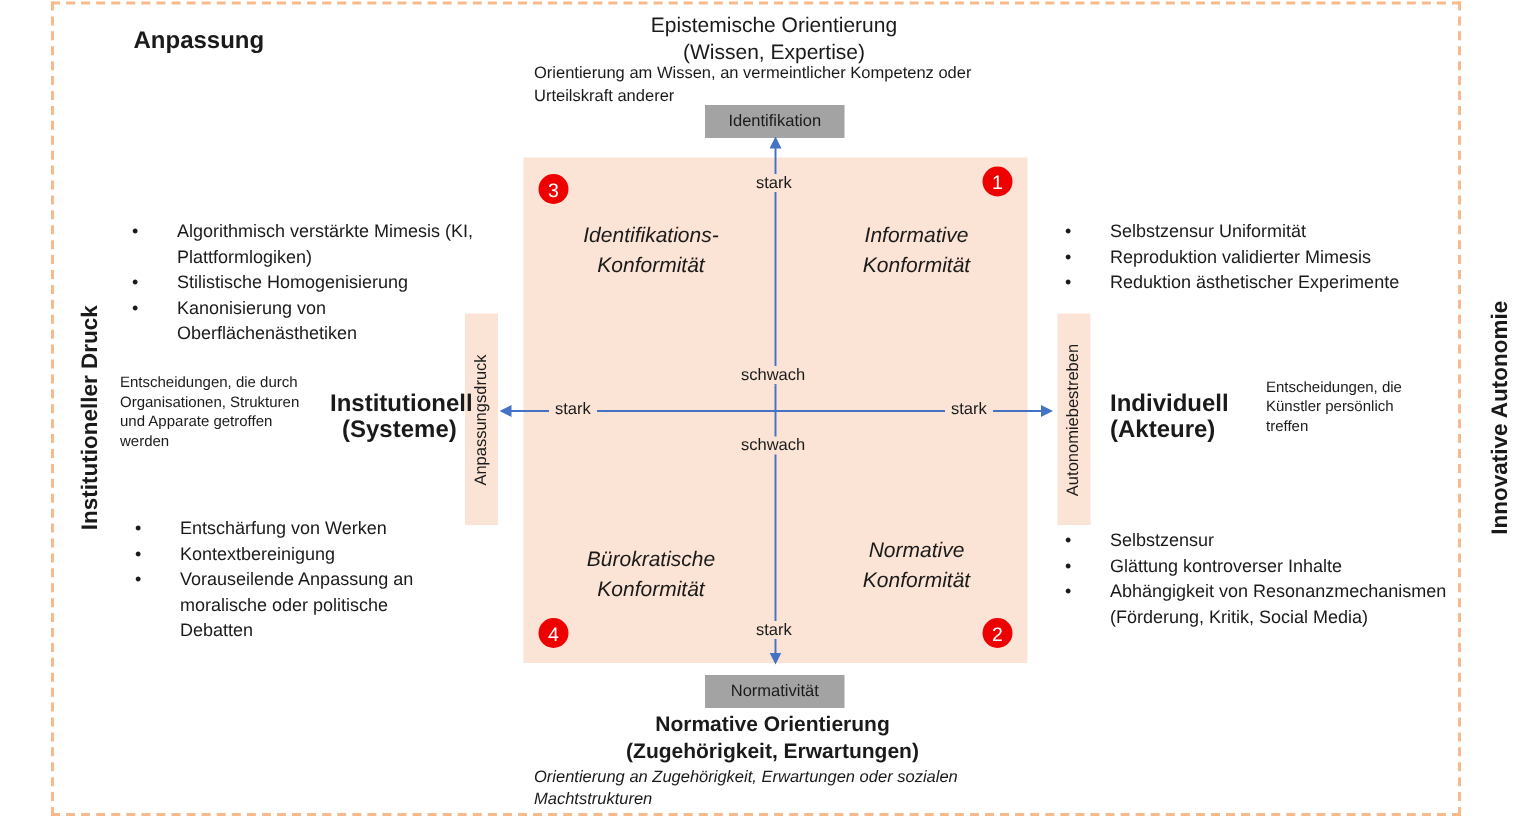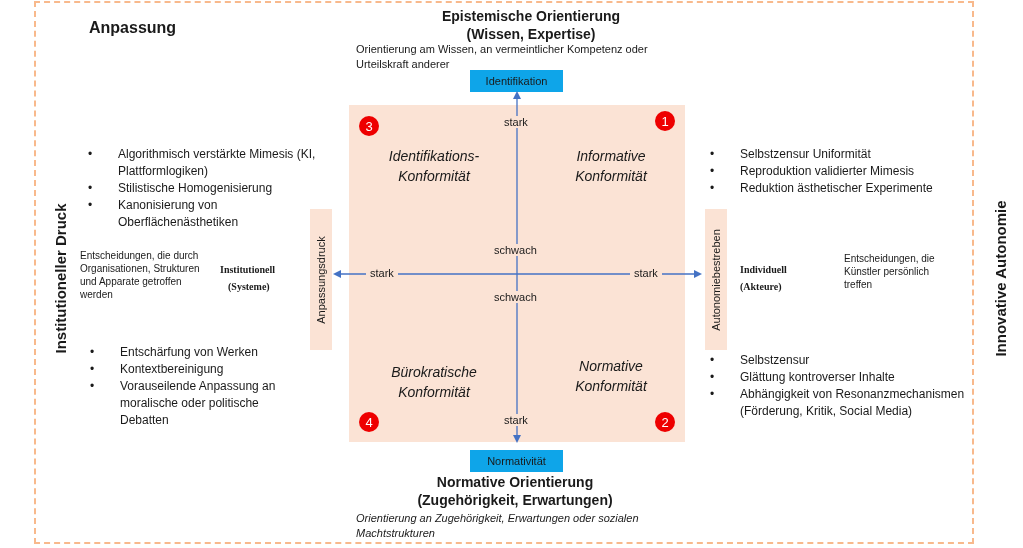--- a/index.html
+++ b/index.html
@@ -7,24 +7,24 @@
     body { position: relative; font-family: "Liberation Sans", "DejaVu Sans", sans-serif; color: #1a1a1a; }
 
     .outer-box {
       position: absolute; left: 34px; top: 1px; width: 940px; height: 543px;
       border: 2.5px dashed #f8b98c;
     }
     .abs { position: absolute; }
     .title-anpassung { left: 52px; top: 19px; font-size: 16px; font-weight: bold; margin-left: 37px; }
 
     .center { text-align: center; }
-    .h-top { left: 356px; width: 350px; top: 7px; font-size: 14px; line-height: 18px; font-weight: bold; }
+    .h-top { left: 341px; width: 350px; top: 7px; font-size: 14px; line-height: 18px; font-weight: normal; }
     .desc-top { left: 356px; top: 42px; width: 330px; font-size: 11px; line-height: 15px; }
     .tagbox {
-      background: #0ea5e9; font-size: 11px; text-align: center;
+      background: #a3a3a3; font-size: 11px; text-align: center;
       display: flex; align-items: center; justify-content: center;
     }
     .tag-top { left: 470px; top: 70px; width: 93px; height: 22px; }
     .tag-bottom { left: 470px; top: 450px; width: 93px; height: 22px; }
     .h-bottom { left: 340px; width: 350px; top: 473px; font-size: 14px; line-height: 18px; font-weight: bold; }
     .desc-bottom { left: 356px; top: 511px; width: 330px; font-size: 11px; line-height: 15px; font-style: italic; }
 
     .quad {
       left: 349px; top: 105px; width: 336px; height: 337px; background: #fbe3d5;
     }
@@ -48,21 +48,21 @@
       transform: rotate(-90deg); transform-origin: center center;
     }
     .vt-left { left: -40px; top: 270px; width: 200px; text-align: center; }
     .vt-right { left: 900px; top: 270px; width: 200px; text-align: center; }
 
     ul.bullets { list-style: none; font-size: 12px; line-height: 17px; }
     ul.bullets li { position: relative; padding-left: 32px; }
     ul.bullets li::before { content: "\2022"; position: absolute; left: 2px; top: 0; }
 
     .small-desc { font-size: 10px; line-height: 13px; }
-    .side-heading { font-size: 10px; font-weight: bold; line-height: 17px; font-family: Liberation Serif, serif; }
+    .side-heading { font-size: 16px; font-weight: bold; line-height: 17px; }
     svg.arrows { position: absolute; left: 0; top: 0; width: 1023px; height: 548px; pointer-events: none; }
   </style>
 </head>
 <body>
 
 <div class="outer-box"></div>
 
 <div class="abs title-anpassung">Anpassung</div>
 
 <div class="abs h-top center">

